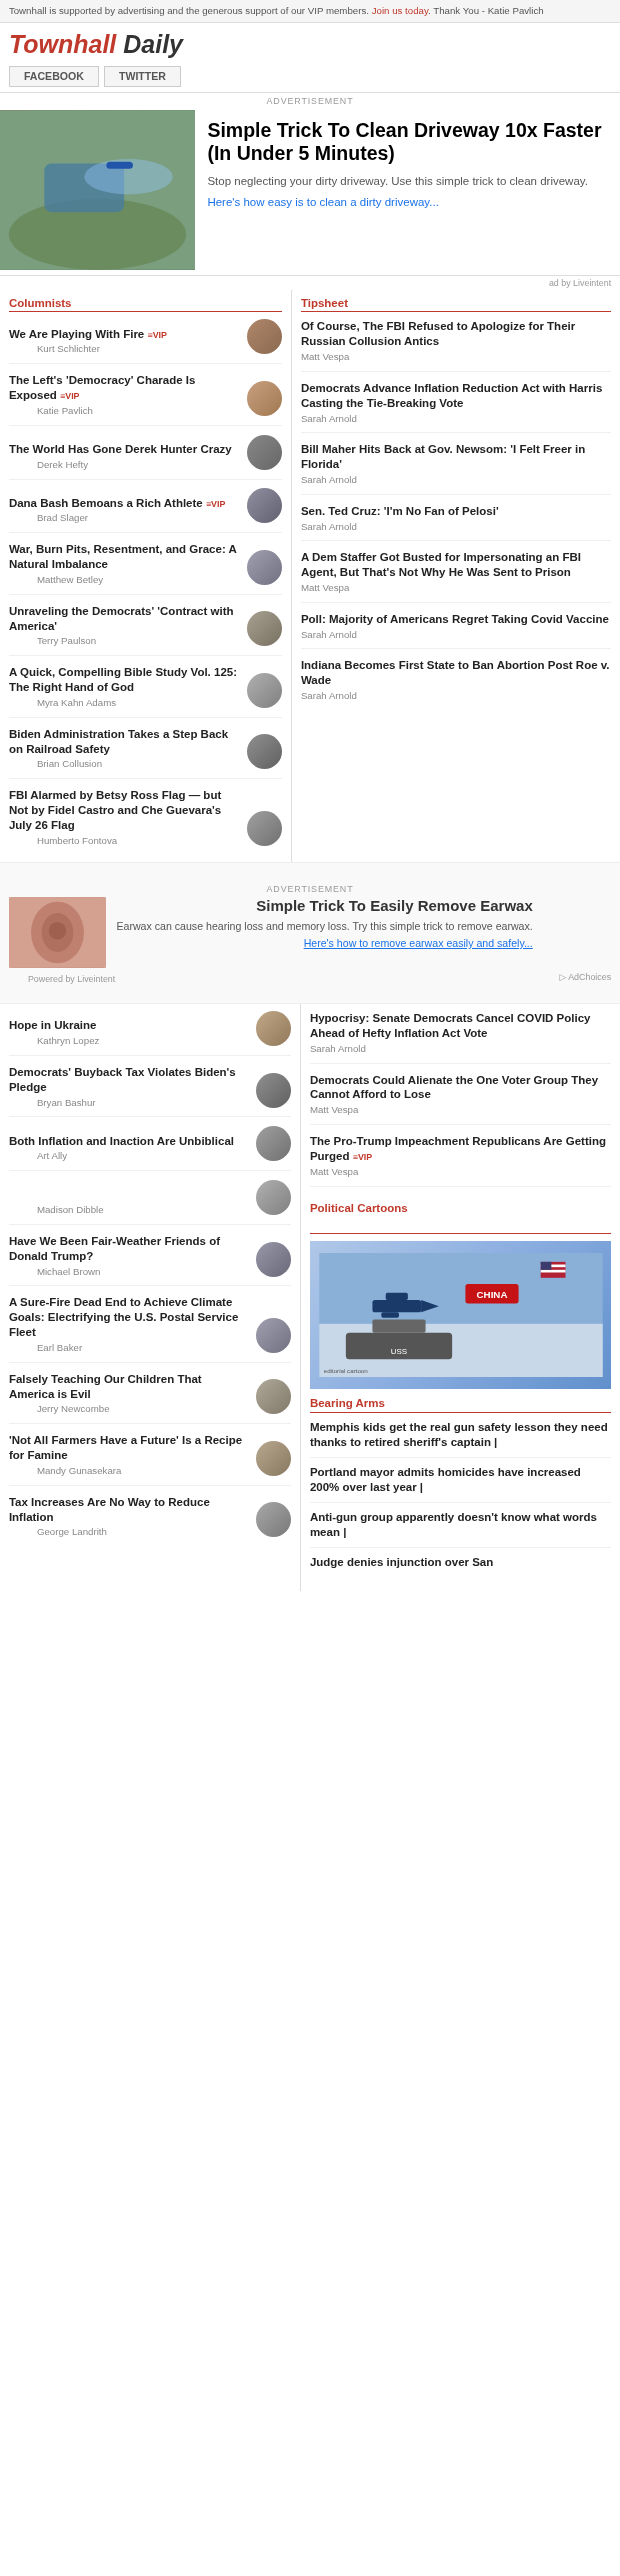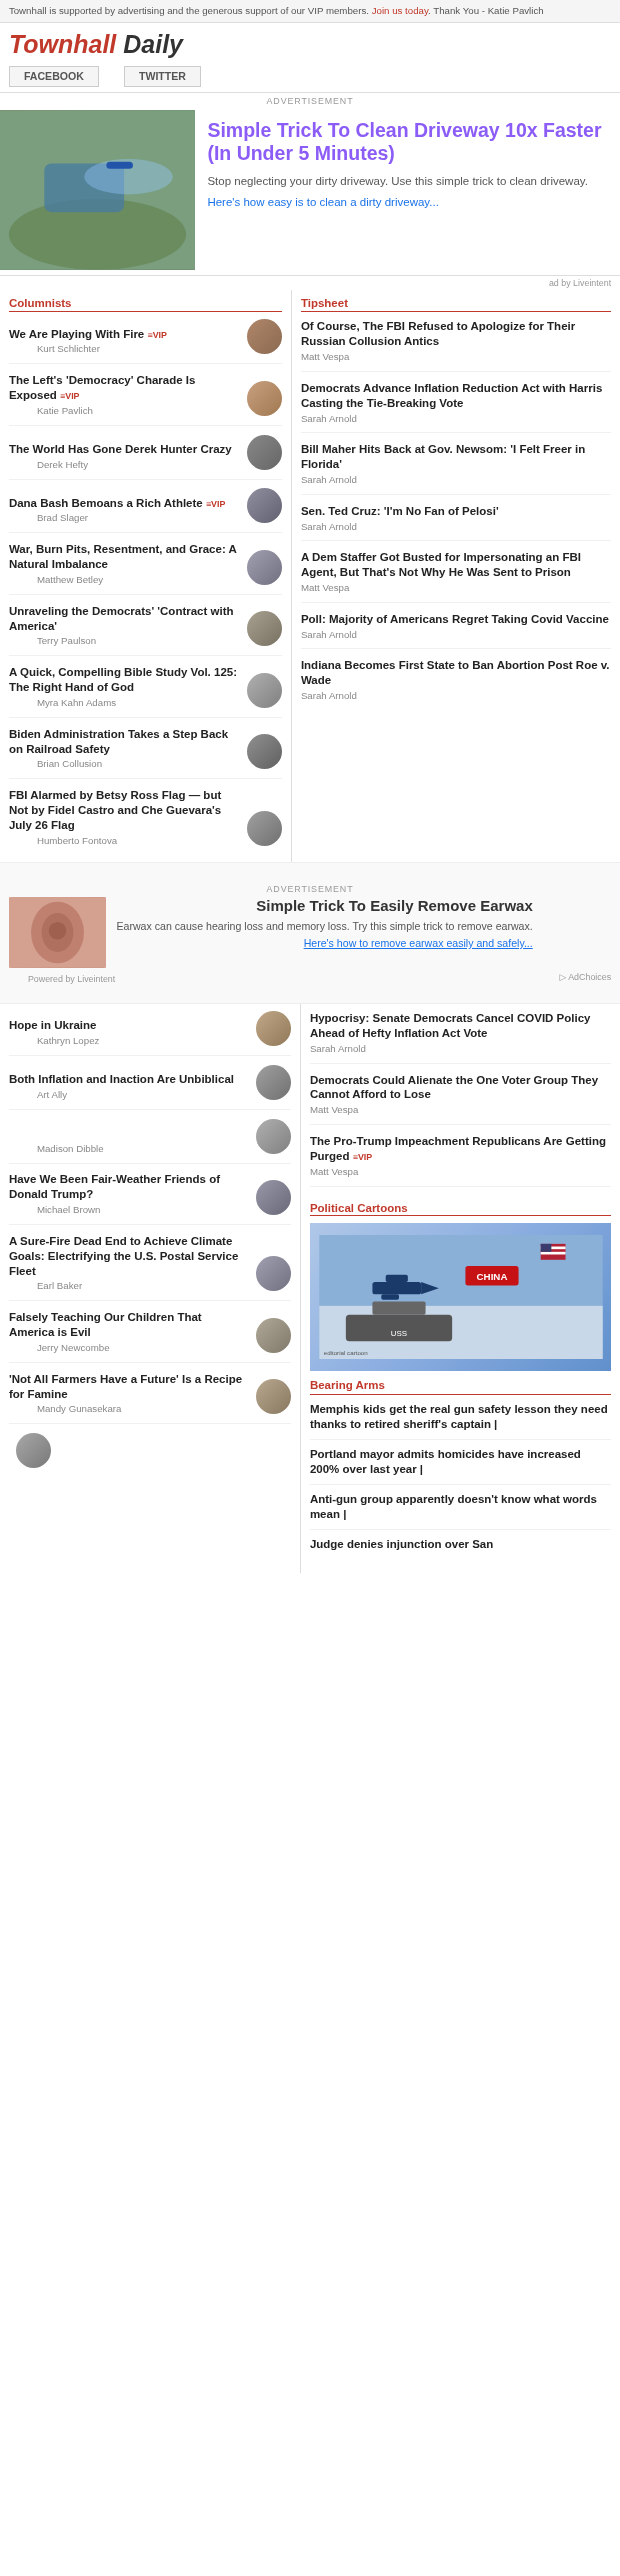--- a/index.html
+++ b/index.html
@@ -6,29 +6,29 @@
     body { font-family: Arial, sans-serif; font-size: 11.5px; color: #333; background: #fff; width: 620px; }
 
     .top-bar { background: #f5f5f5; padding: 5.3px 8.9px; font-size: 9.7px; color: #555; border-bottom: 0.9px solid #ddd; }
     .top-bar a { color: #c0392b; text-decoration: none; }
 
     .header { padding: 7px 8.9px 3.5px; }
     .header .brand { color: #c0392b; font-size: 25px; font-weight: bold; font-style: italic; }
     .header .brand span { color: #c0392b; }
     .header .brand .daily { color: #333; }
 
-    .social-bar { display: flex; gap: 25px; padding: 3.5px 8.9px 5.3px; border-bottom: 0.9px solid #ddd; }
+    .social-bar { display: flex; gap: 5px; padding: 3.5px 8.9px 5.3px; border-bottom: 0.9px solid #ddd; }
     .social-btn { padding: 3.5px 14px; font-size: 10.6px; font-weight: bold; color: #555; border: 0.9px solid #ccc; background: #f5f5f5; cursor: pointer; }
 
     .ad-label { text-align: center; font-size: 8.9px; color: #999; padding: 3.5px 0; text-transform: uppercase; letter-spacing: 0.9px; }
 
     .main-ad { display: flex; width: 100%; border-bottom: 0.9px solid #ddd; padding-bottom: 5.3px; }
     .main-ad-img { width: 195px; height: 160px; background: linear-gradient(135deg, #8B7355 0%, #6B8E6B 50%, #556B55 100%); flex-shrink: 0; position: relative; overflow: hidden; }
     .main-ad-content { padding: 8.9px 12.4px; flex: 1; }
-    .main-ad-content .ad-title { font-size: 19.5px; font-weight: bold; color: #8b5cf6; line-height: 1.2; margin-bottom: 7px; }
+    .main-ad-content .ad-title { font-size: 19.5px; font-weight: bold; color: #000000; line-height: 1.2; margin-bottom: 7px; }
     .main-ad-content .ad-desc { font-size: 11.5px; color: #555; margin-bottom: 7px; line-height: 1.4; }
     .main-ad-content .ad-link { color: #1a73e8; font-size: 11.5px; text-decoration: none; }
     .ad-attr { font-size: 8.9px; color: #999; text-align: right; padding: 1.8px 8.9px; }
 
     .two-col { display: flex; border-bottom: 0.9px solid #eee; }
     .col-left { width: 292px; border-right: 0.9px solid #ddd; padding: 7px 8.9px; }
     .col-right { flex: 1; padding: 7px 8.9px; }
 
     .section-title { font-size: 11.5px; font-weight: bold; color: #c0392b; border-bottom: 0.9px solid #c0392b; padding-bottom: 2.7px; margin-bottom: 7px; }
     .section-title.tipsheet { color: #c0392b; }
@@ -54,21 +54,21 @@
     .earwax-content .ad-desc2 { font-size: 10.6px; color: #555; margin-bottom: 3.5px; line-height: 1.4; }
     .earwax-content .ad-link2 { color: #1a73e8; font-size: 10.6px; }
     .powered-by { font-size: 8.9px; color: #999; margin-top: 3.5px; padding-left: 19px; }
 
     .bottom-two-col { display: flex; }
     .bottom-left { width: 301px; border-right: 0.9px solid #ddd; padding: 7px 8.9px; }
     .bottom-right { flex: 1; padding: 7px 8.9px; }
 
     .bottom-right .tip-item { margin-bottom: 8.9px; padding-bottom: 8.9px; border-bottom: 0.9px solid #f0f0f0; }
 
-    .political-cartoons-title { font-size: 11.5px; font-weight: bold; color: #c0392b; border-bottom: 0.9px solid #c0392b; padding-bottom: 1px; margin-bottom: 7px; margin-top: 15px; }
+    .political-cartoons-title { font-size: 11.5px; font-weight: bold; color: #c0392b; border-bottom: 0.9px solid #c0392b; padding-bottom: 19px; margin-bottom: 7px; margin-top: 15px; }
     .cartoon-img { width: 100%; height: 148px; background: linear-gradient(135deg, #b0c8e8 0%, #8aade0 50%, #6090cc 100%); display: flex; align-items: center; justify-content: center; overflow: hidden; position: relative; }
 
     .bearing-arms { font-size: 11.5px; font-weight: bold; color: #c0392b; border-bottom: 0.9px solid #c0392b; padding-bottom: 2.7px; margin: 8.9px 0 7px; }
 
     .bearing-item { margin-bottom: 7px; padding-bottom: 7px; border-bottom: 0.9px solid #f0f0f0; }
     .bearing-item:last-child { border-bottom: none; }
     .bearing-item-title { font-size: 11.5px; font-weight: bold; color: #222; line-height: 1.3; }
     .ad-choices { font-size: 8.9px; color: #999; text-align: right; }
 
     .ad-row { display: flex; justify-content: space-between; align-items: center; padding: 1.8px 0; }
@@ -274,20 +274,29 @@
     <div class="columnist-item">
       <div class="columnist-info">
         <div class="columnist-name">Hope in Ukraine</div>
         <div class="columnist-author">Kathryn Lopez</div>
       </div>
       <div class="columnist-avatar">
           <div class="avatar-placeholder" style="background:linear-gradient(135deg,#c0a888,#907858)"></div>
         </div>
     </div>
 
+    <div class="columnist-item">
+      <div class="columnist-info">
+        <div class="columnist-name">Democrats' Buyback Tax Violates Biden's Pledge</div>
+        <div class="columnist-author">Bryan Bashur</div>
+      </div>
+      <div class="columnist-avatar">
+          <div class="avatar-placeholder" style="background:linear-gradient(135deg,#909090,#606060)"></div>
+        </div>
+    </div>
 
     <div class="columnist-item">
       <div class="columnist-info">
         <div class="columnist-name">Both Inflation and Inaction Are Unbiblical</div>
         <div class="columnist-author">Art Ally</div>
       </div>
       <div class="columnist-avatar">
           <div class="avatar-placeholder" style="background:linear-gradient(135deg,#a0a0a0,#707070)"></div>
         </div>
     </div>
@@ -335,20 +344,24 @@
       <div class="columnist-info">
         <div class="columnist-name">'Not All Farmers Have a Future' Is a Recipe for Famine</div>
         <div class="columnist-author">Mandy Gunasekara</div>
       </div>
       <div class="columnist-avatar">
           <div class="avatar-placeholder" style="background:linear-gradient(135deg,#b8a890,#887860)"></div>
         </div>
     </div>
 
     <div class="columnist-item">
+      <div class="columnist-info">
+        <div class="columnist-name">Tax Increases Are No Way to Reduce Inflation</div>
+        <div class="columnist-author">George Landrith</div>
+      </div>
       <div class="columnist-avatar">
           <div class="avatar-placeholder" style="background:linear-gradient(135deg,#a8a8a8,#787878)"></div>
         </div>
     </div>
   </div>
 
   <div class="bottom-right">
 
     <div class="tip-item">
       <div class="tip-title">Hypocrisy: Senate Democrats Cancel COVID Policy Ahead of Hefty Inflation Act Vote</div>

